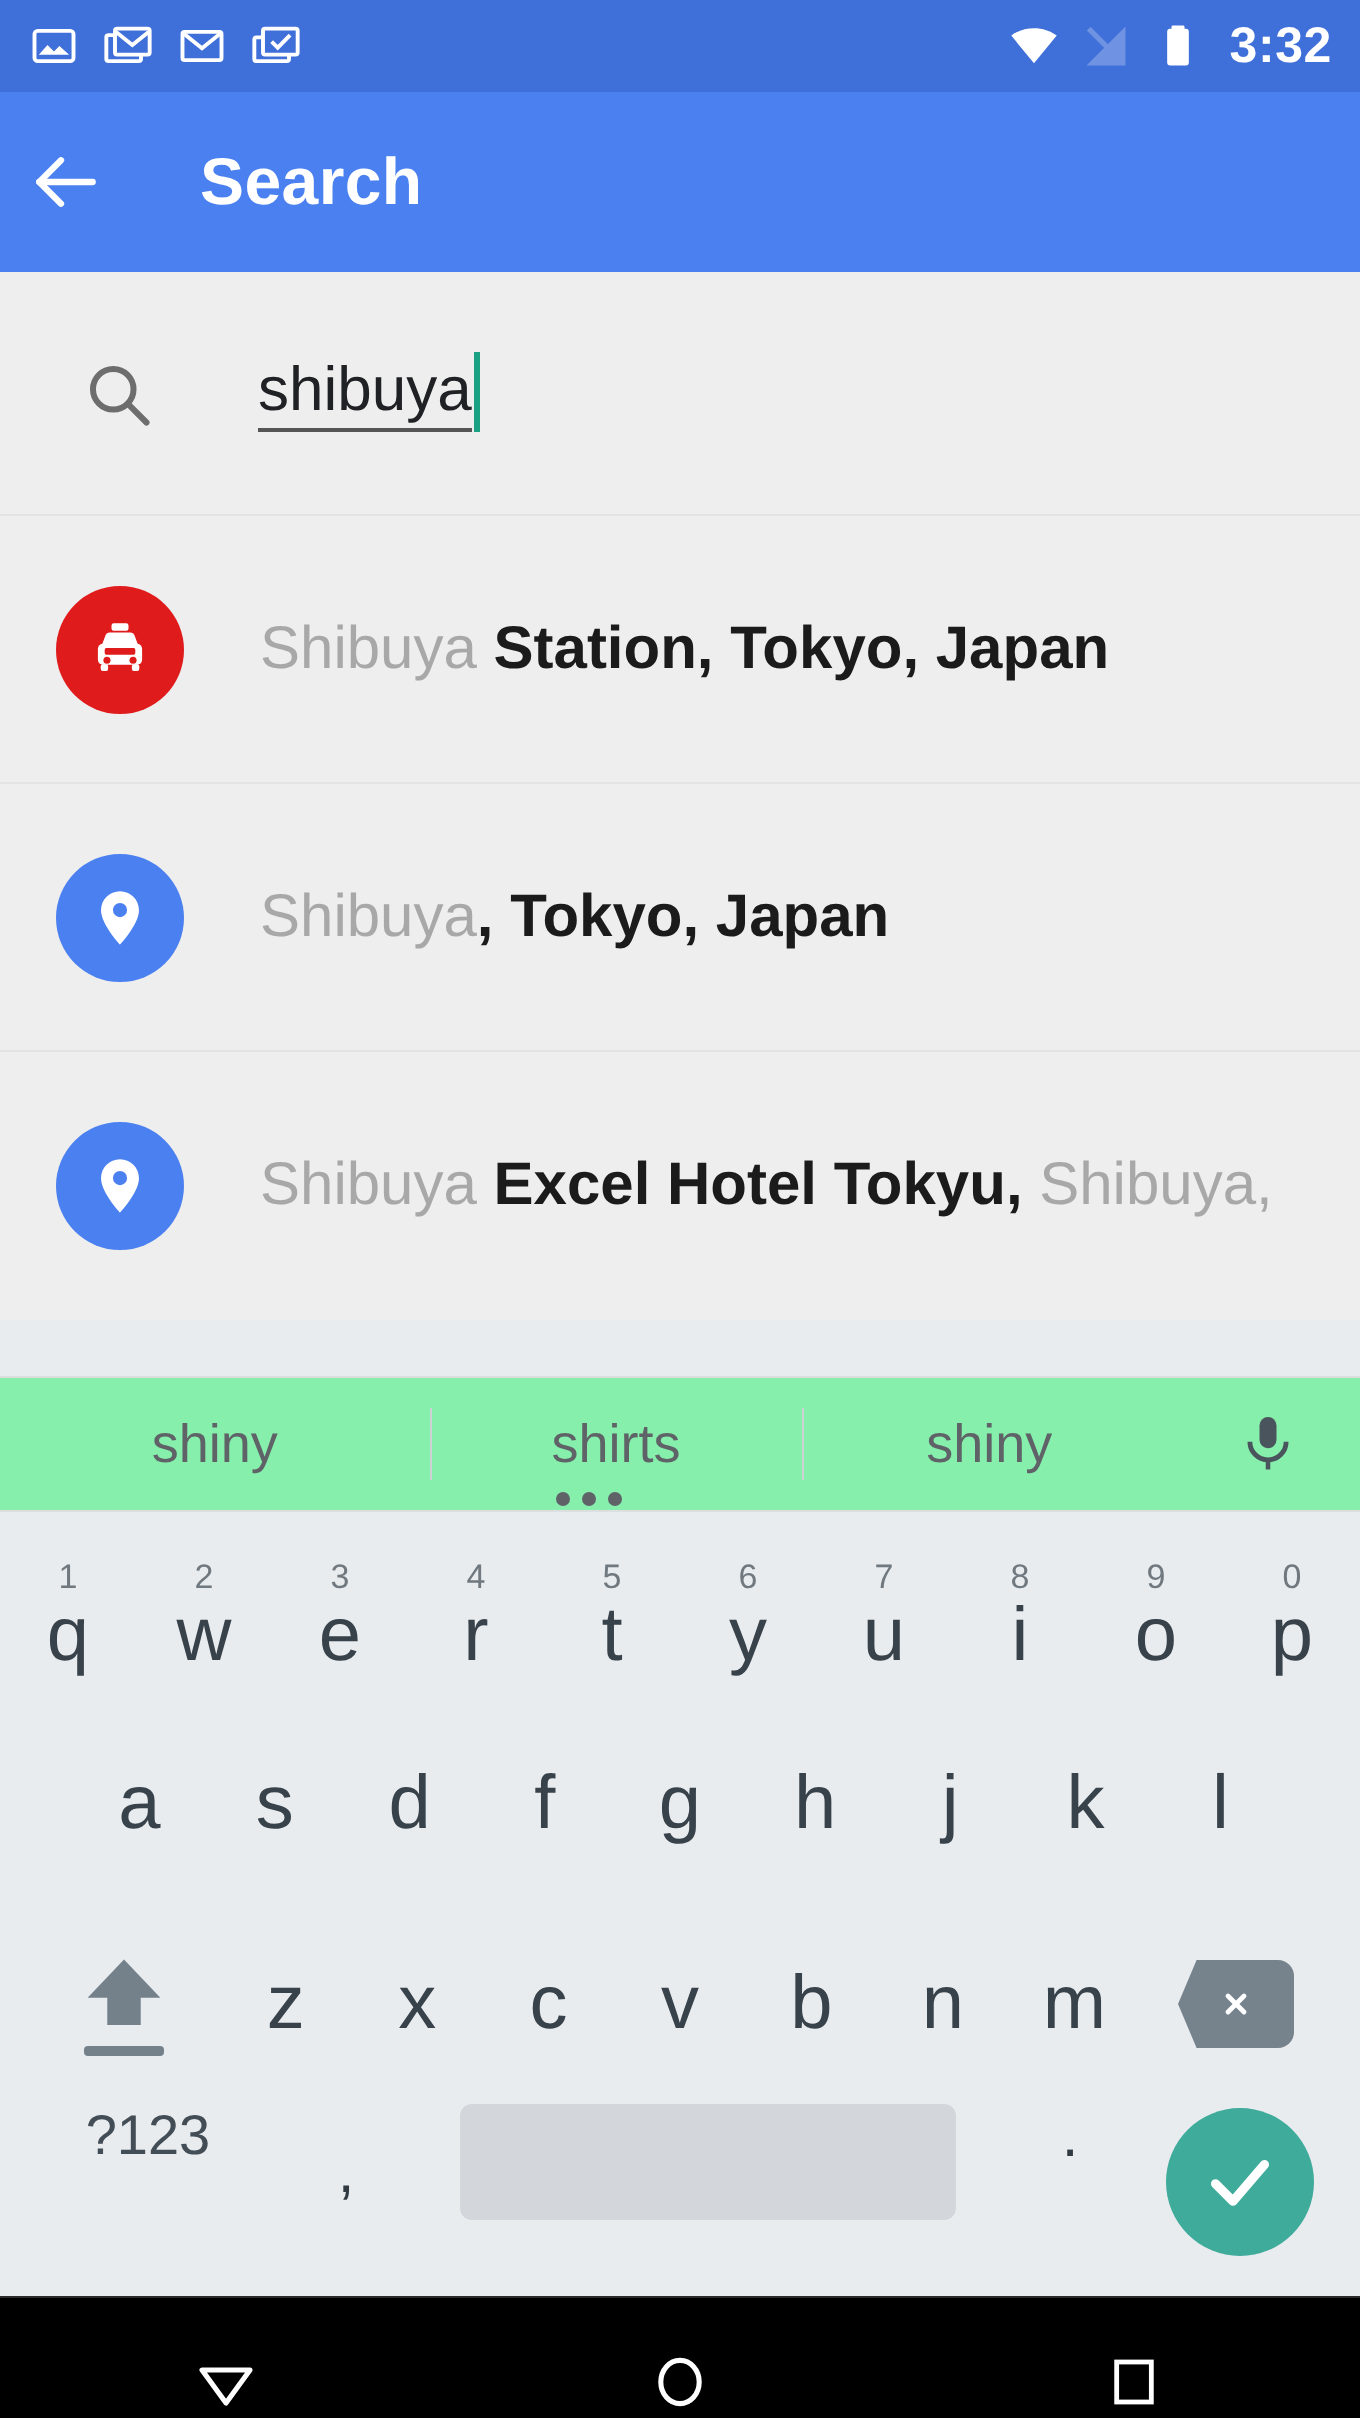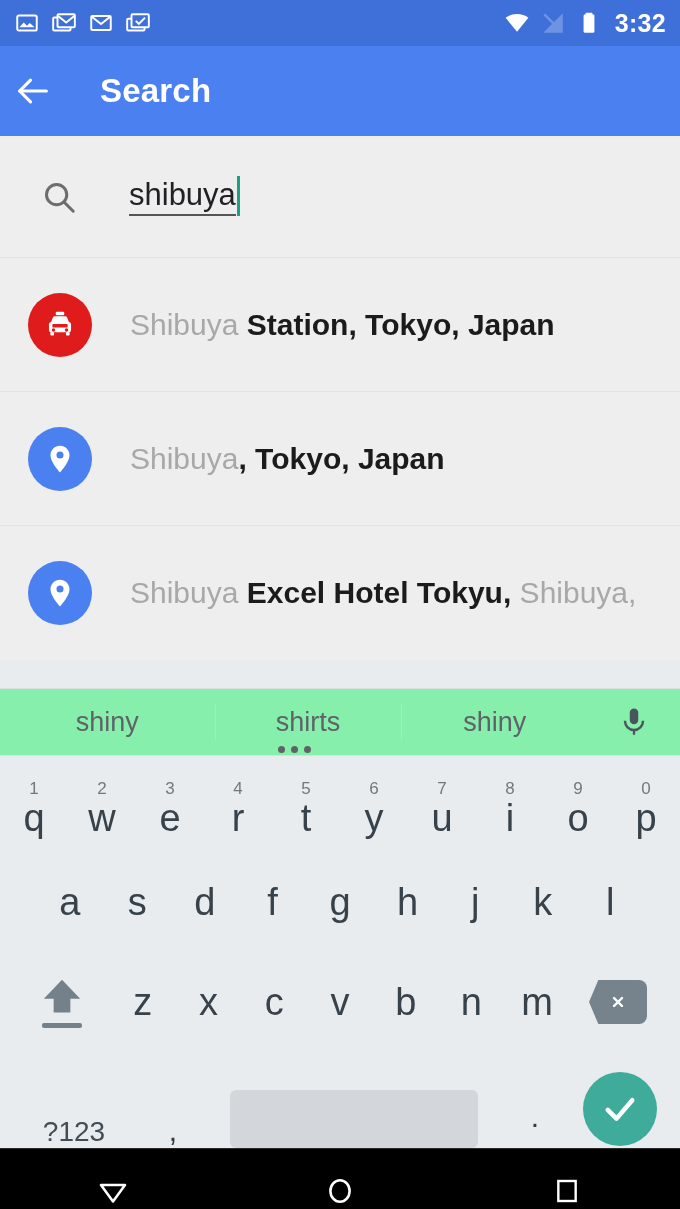--- a/index.html
+++ b/index.html
@@ -133,21 +133,21 @@
     position: absolute; left: 0; right: 92px; bottom: 2px;
     display: flex; justify-content: center; gap: 6px;
     pointer-events: none;
   }
   .expand-dots i { width: 7px; height: 7px; border-radius: 50%; background: #5f6368; display: block; }
 
   .kb-row { display: flex; align-items: flex-start; justify-content: center; }
   .kb-row.r1 { height: 96px; padding-top: 8px; }
   .kb-row.r2 { height: 100px; padding: 0 36px; align-items: center; }
   .kb-row.r3 { height: 100px; align-items: center; padding: 0 14px; }
-  .kb-row.r4 { height: 96px; align-items: flex-end; padding: 0 14px; }
+  .kb-row.r4 { height: 96px; align-items: flex-start; padding: 0 14px; }
 
   .key {
     flex: 1 1 0;
     display: flex; flex-direction: column;
     align-items: center; justify-content: center;
     font-size: 38px; color: #38424b;
     cursor: pointer;
     position: relative;
     height: 100%;
   }

